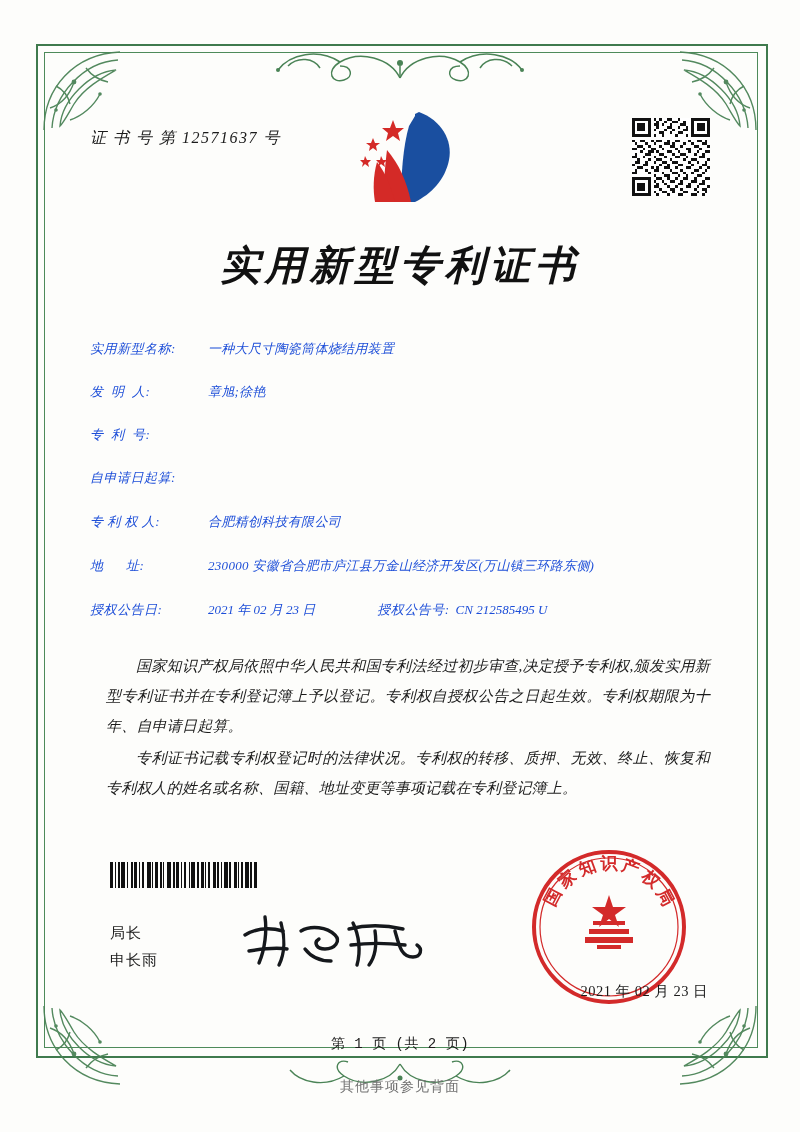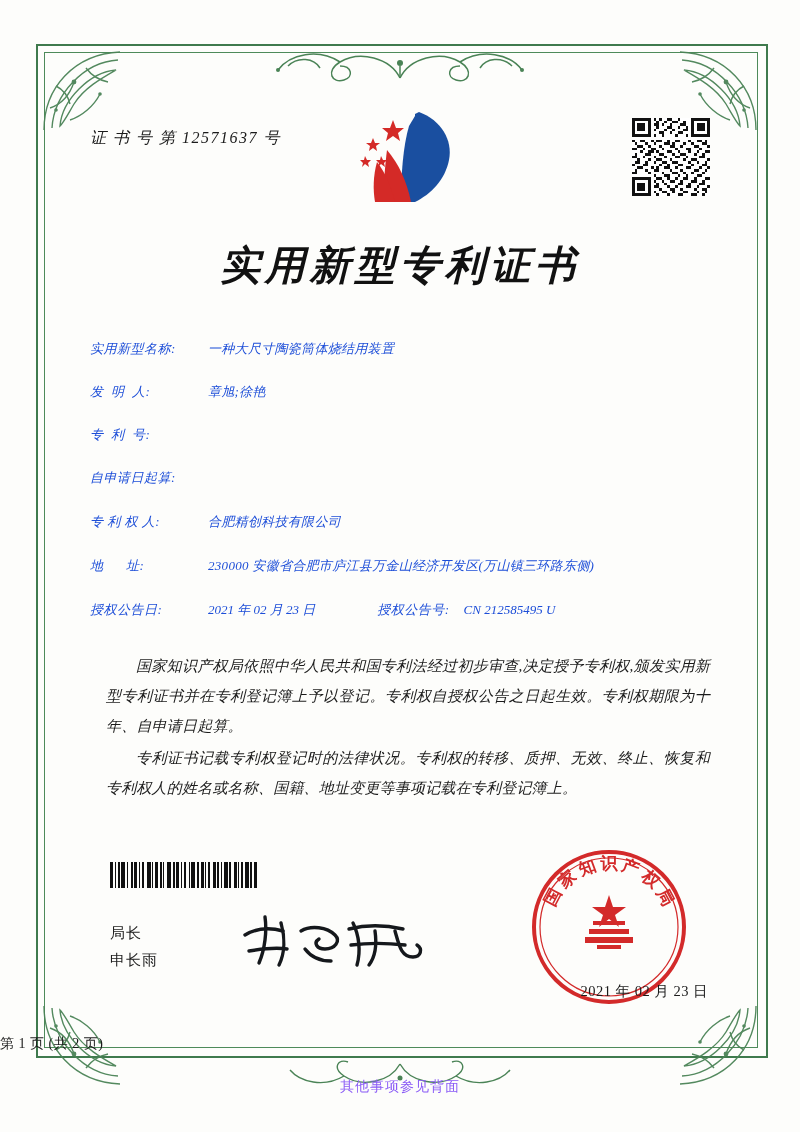--- a/index.html
+++ b/index.html
@@ -148,21 +148,21 @@
     letter-spacing: .3px;
   }
   .field .val.two-line { line-height: 1.75; }
 
   .field.inline2 {
     justify-content: flex-start;
   }
   .field .lbl2 {
     flex: 0 0 auto;
     margin-left: 62px;
-    margin-right: 14px;
+    margin-right: 6px;
     letter-spacing: .5px;
   }
 
   .paras {
     margin-top: 30px;
     font-size: 15px;
     line-height: 2.0;
     letter-spacing: .2px;
     color: #1b1b1b;
   }
@@ -224,34 +224,36 @@
     font-size: 14.5px;
     letter-spacing: .5px;
     color: #1b1b1b;
   }
 
   .page-num {
     position: absolute;
     left: 0;
     right: 0;
     top: 1035px;
+    text-align: center;
     font-size: 14px;
     letter-spacing: .5px;
     color: #1b1b1b;
+    font-family: Liberation Mono, monospace;
   }
 
   .footnote {
     position: absolute;
     left: 0;
     right: 0;
     top: 1078px;
     text-align: center;
     font-size: 14px;
     letter-spacing: 1px;
-    color: #8b5cf6;
+    color: #737373;
   }
 </style>
 </head>
 <body>
 
 <div class="page">
 
   <div class="border-outer"></div>
   <div class="border-inner"></div>
 

